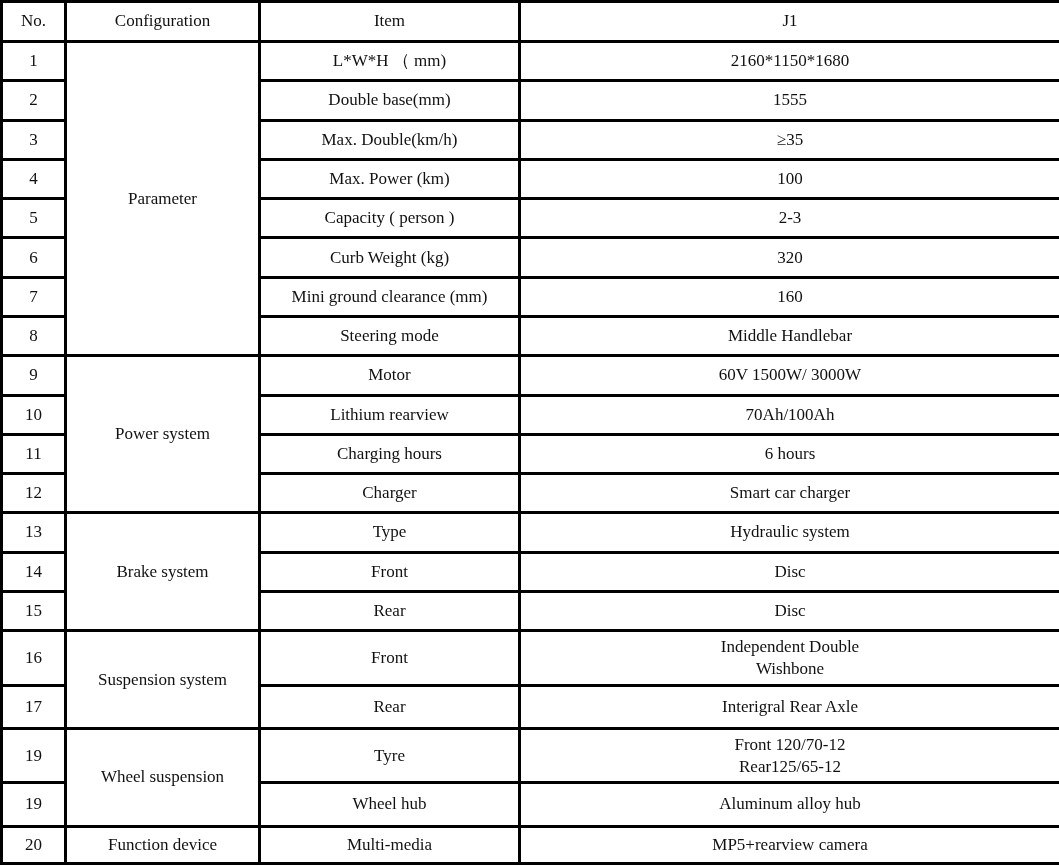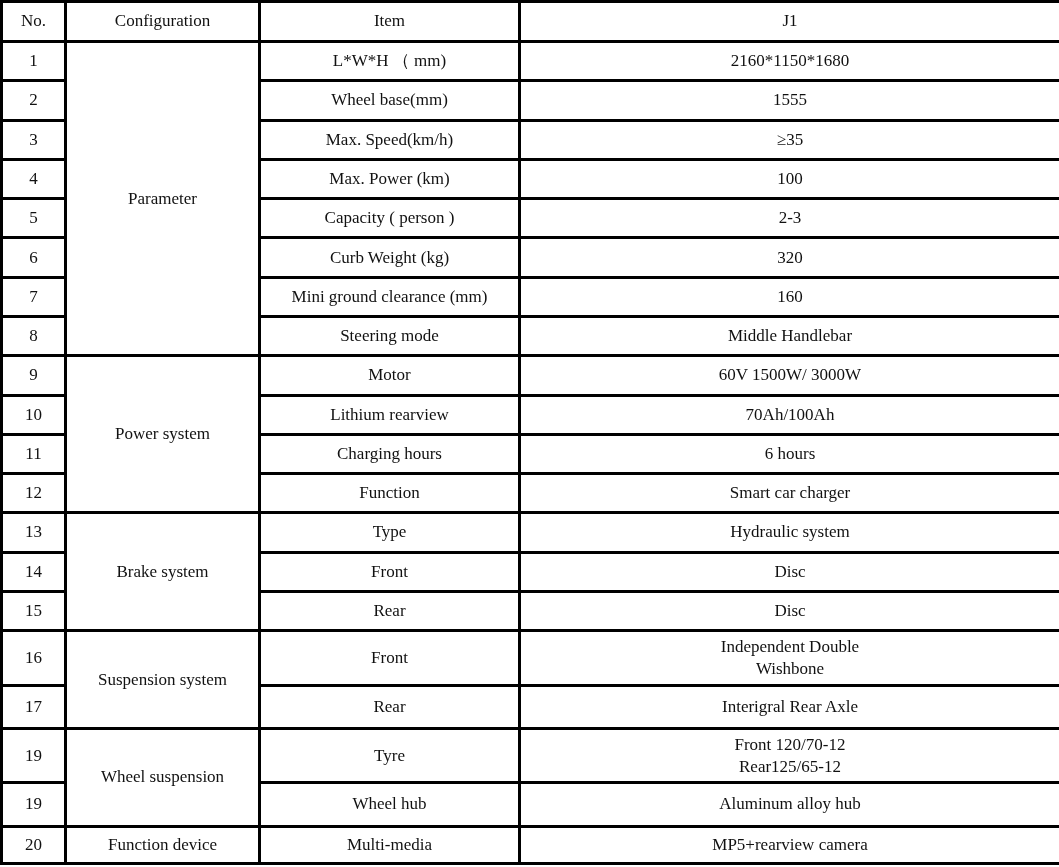--- a/index.html
+++ b/index.html
@@ -56,26 +56,26 @@
   <tbody>
 
     <tr class="std">
       <td class="no">1</td>
       <td class="cfg" rowspan="8">Parameter</td>
       <td class="item">L*W*H （ mm)</td>
       <td class="val">2160*1150*1680</td>
     </tr>
     <tr class="std">
       <td class="no">2</td>
-      <td class="item">Wheel base(mm)</td>
+      <td class="item">Double base(mm)</td>
       <td class="val">1555</td>
     </tr>
     <tr class="std">
       <td class="no">3</td>
-      <td class="item">Max. Speed(km/h)</td>
+      <td class="item">Max. Double(km/h)</td>
       <td class="val">≥35</td>
     </tr>
     <tr class="std">
       <td class="no">4</td>
       <td class="item">Max. Power (km)</td>
       <td class="val">100</td>
     </tr>
     <tr class="std">
       <td class="no">5</td>
       <td class="item">Capacity ( person )</td>
@@ -108,21 +108,21 @@
       <td class="item">Lithium rearview</td>
       <td class="val">70Ah/100Ah</td>
     </tr>
     <tr class="std">
       <td class="no">11</td>
       <td class="item">Charging hours</td>
       <td class="val">6 hours</td>
     </tr>
     <tr class="std">
       <td class="no">12</td>
-      <td class="item">Function</td>
+      <td class="item">Charger</td>
       <td class="val">Smart car charger</td>
     </tr>
 
     <tr class="std">
       <td class="no">13</td>
       <td class="cfg" rowspan="3">Brake system</td>
       <td class="item">Type</td>
       <td class="val">Hydraulic system</td>
     </tr>
     <tr class="std">

